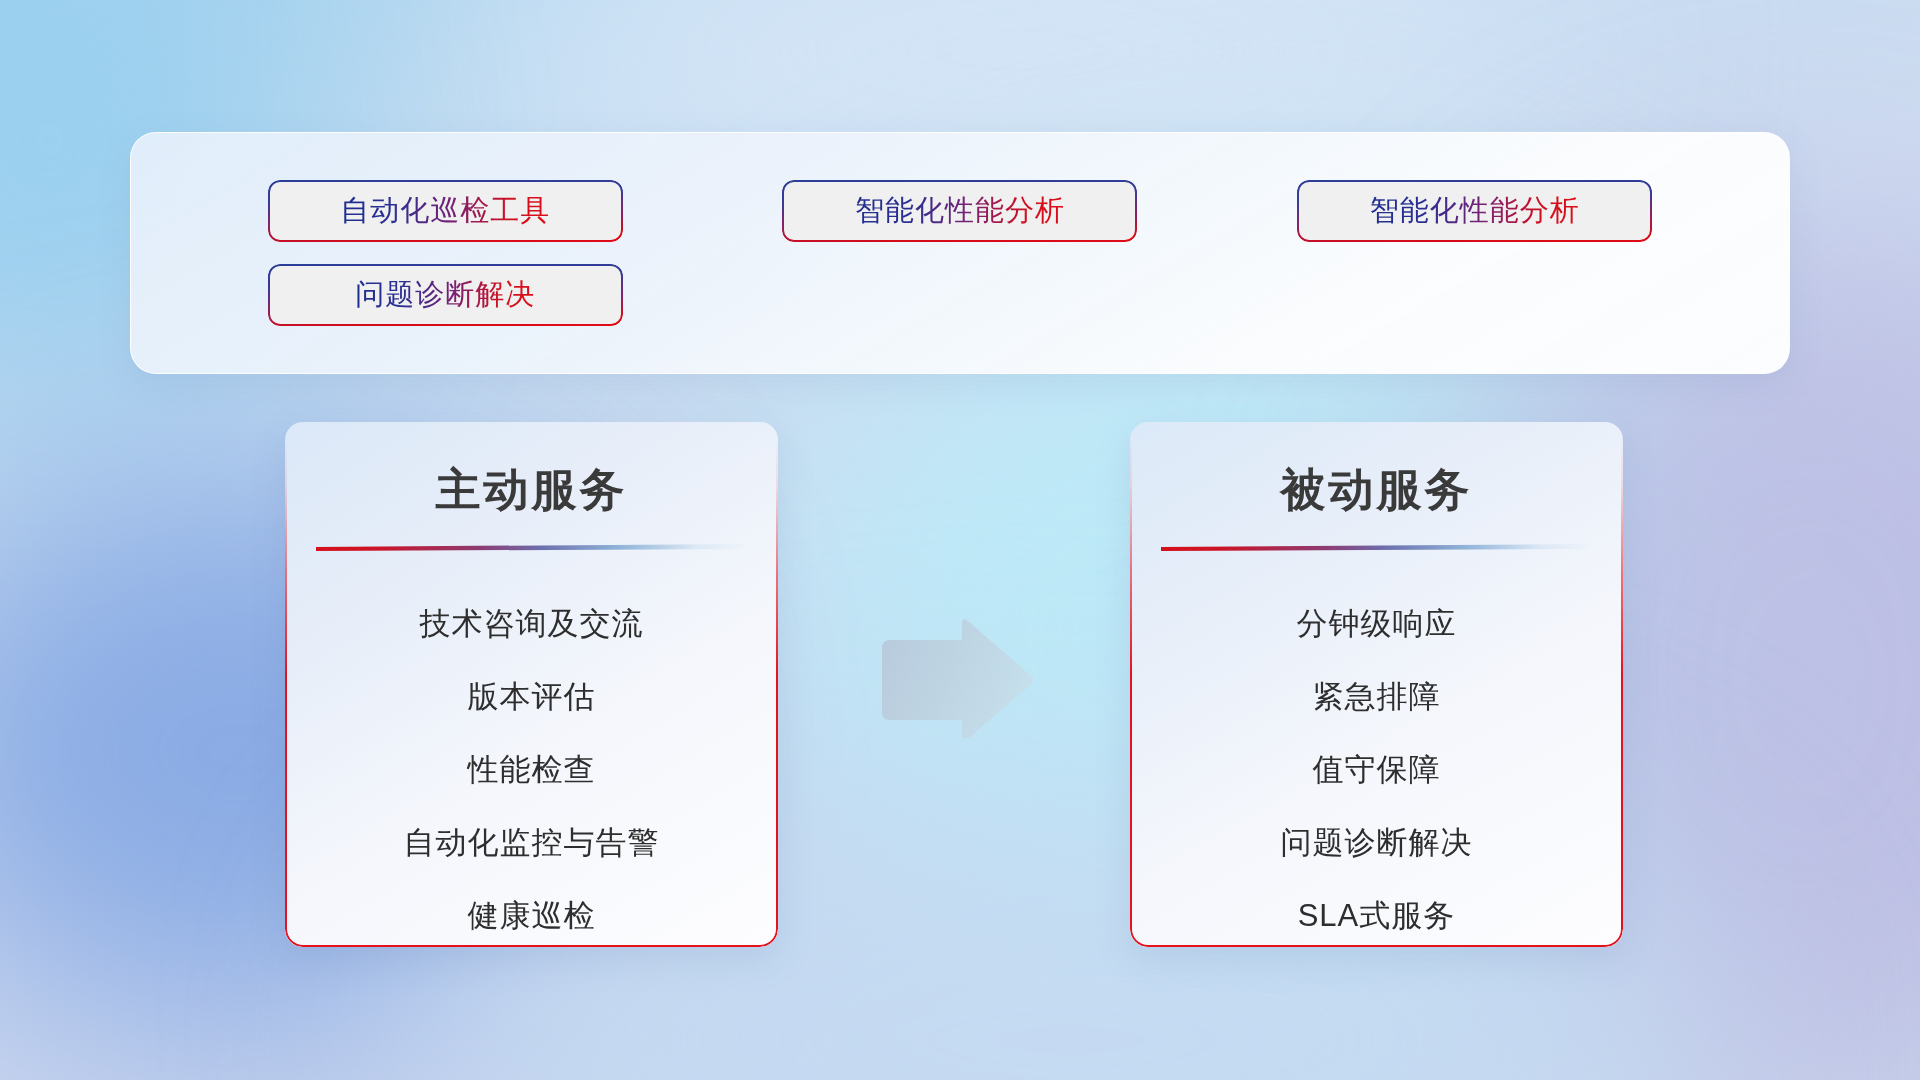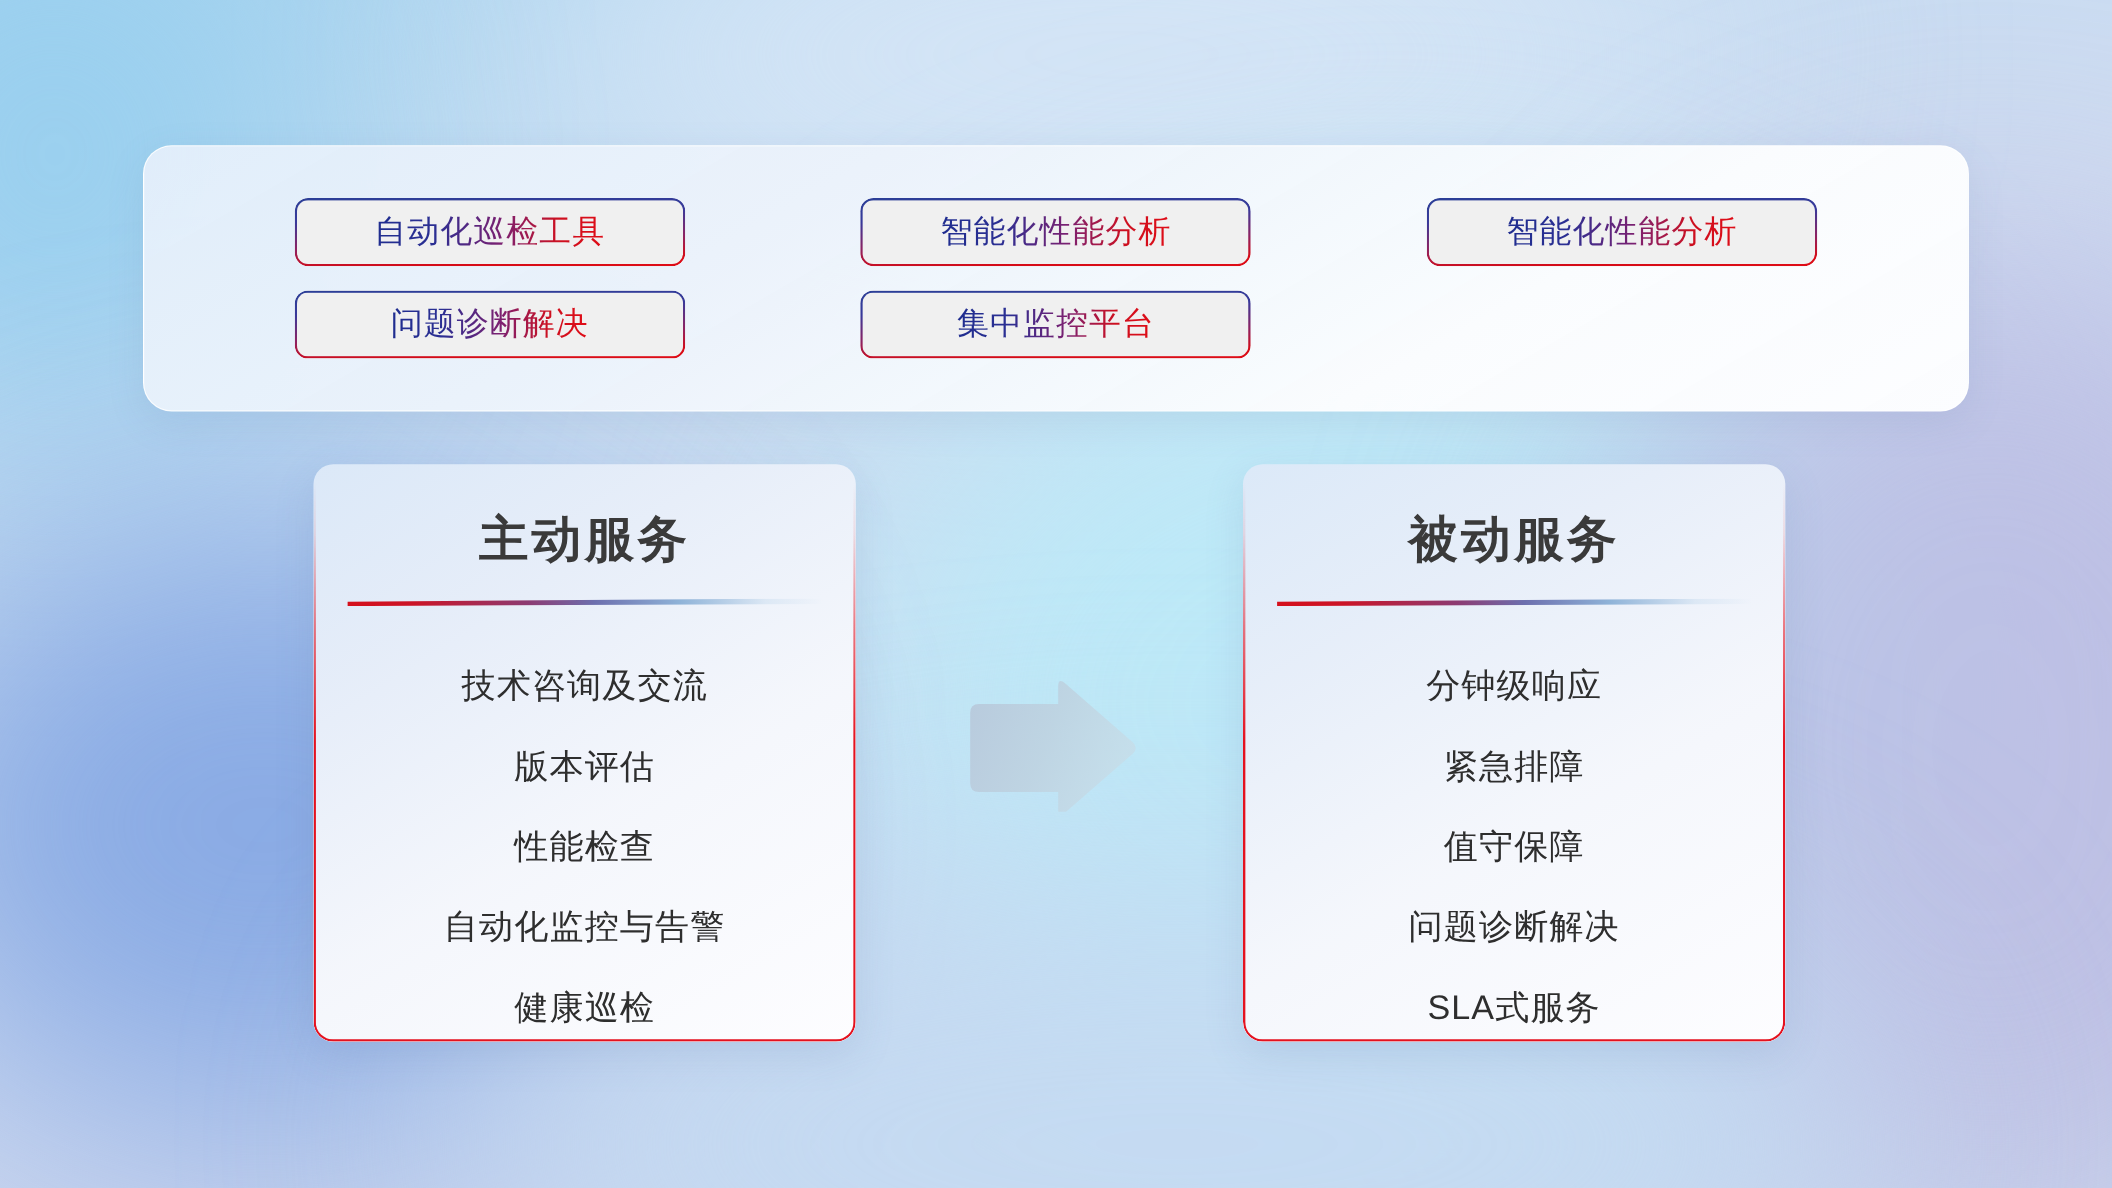--- a/index.html
+++ b/index.html
@@ -214,23 +214,20 @@
   <div class="pill">
     <span class="pill-label">智能化性能分析</span>
   </div>
 
   <div class="pill">
     <span class="pill-label">智能化性能分析</span>
   </div>
   <div class="pill">
     <span class="pill-label">问题诊断解决</span>
   </div>
-  <div class="pill">
-    <span class="pill-label">集中监控平台</span>
-  </div>
 
 </div>
 
 <div class="card card-left">
   <div class="card-title">主动服务</div>
   <div class="card-divider"></div>
   <div class="card-list">
     <div class="card-item">技术咨询及交流</div>
     <div class="card-item">版本评估</div>
     <div class="card-item">性能检查</div>

